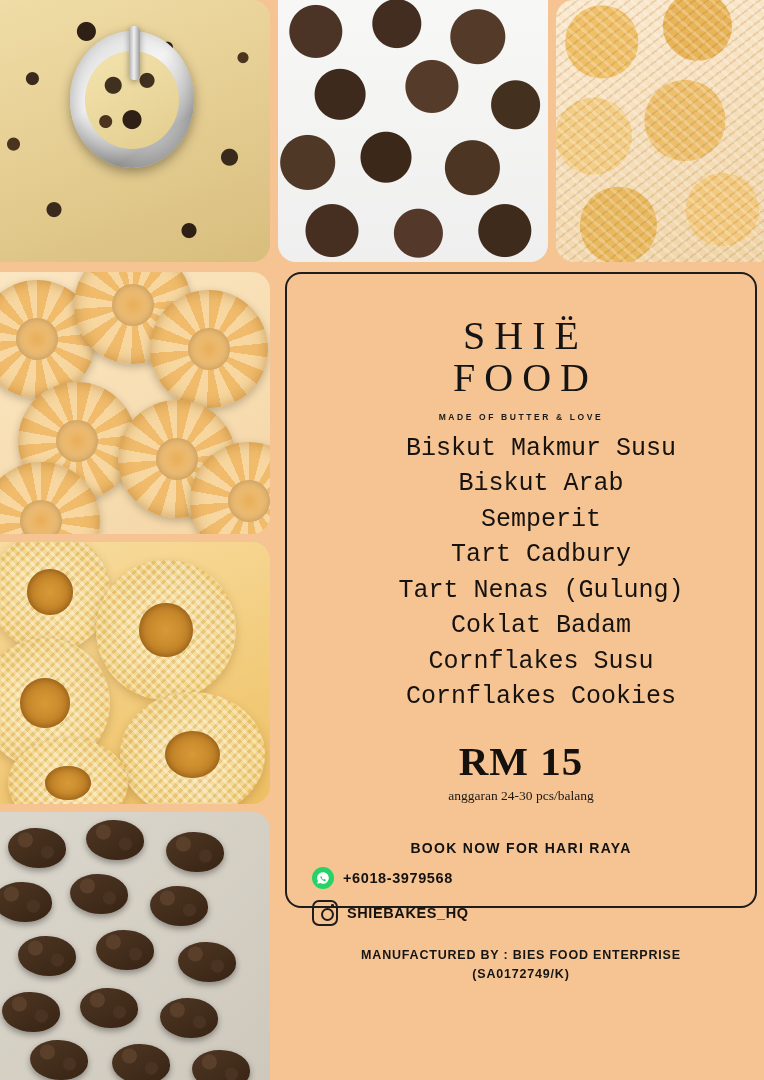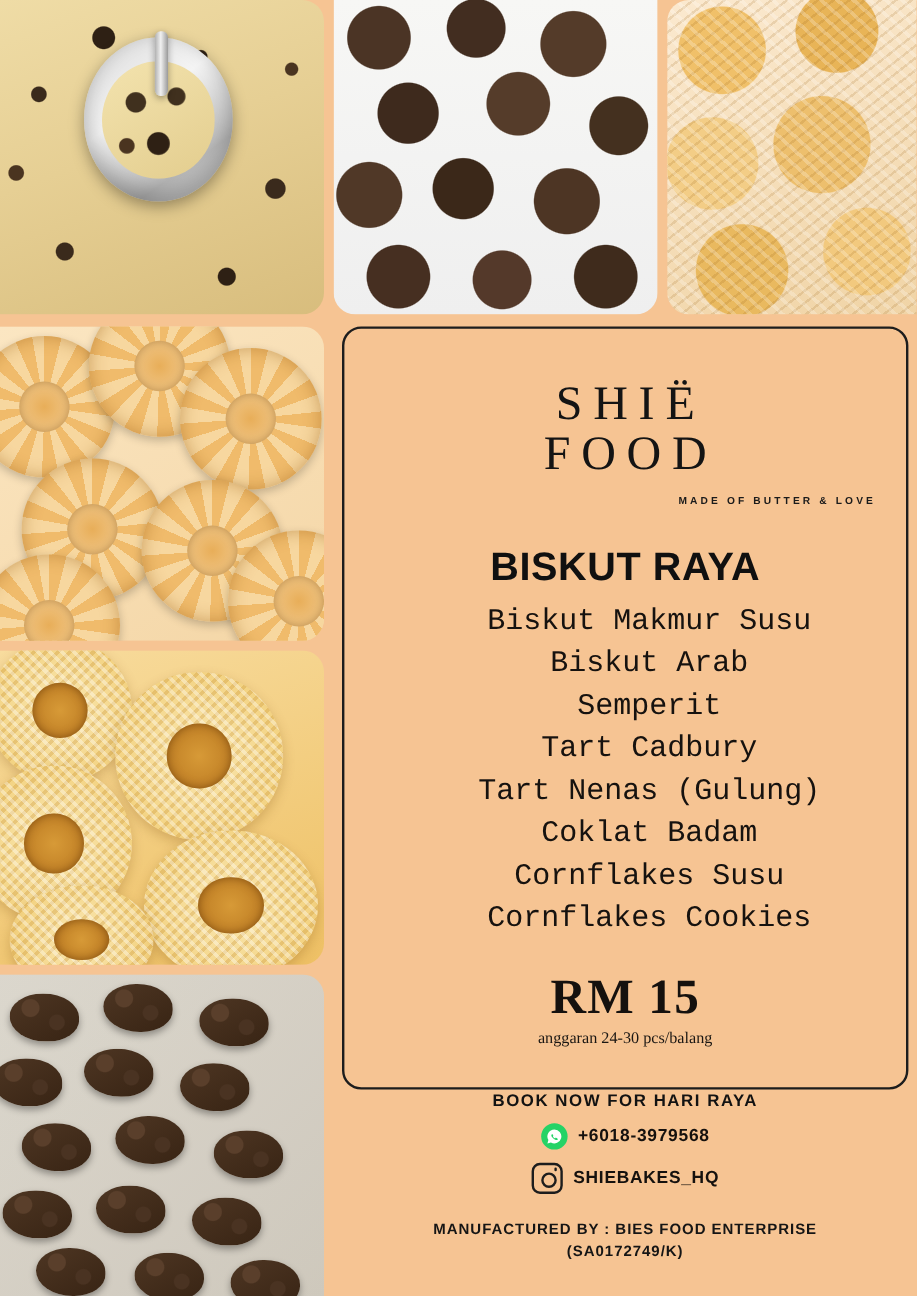--- a/index.html
+++ b/index.html
@@ -208,21 +208,20 @@
     color: #141414;
   }
   .brand-line1 { font-size: 40px; margin-left: 9px;}
   .brand-line2 { font-size: 40px; margin-left: 9px;}
   .brand-tag {
     font-size: 8.5px;
     letter-spacing: 2.6px;
     font-weight: 700;
     margin-top: 12px;
     color: #1b1b1b;
-    text-align: right;
   }
 
   .headline {
     font-family: "Liberation Sans", sans-serif;
     font-weight: 700;
     font-size: 33px;
     letter-spacing: 0.5px;
     margin-top: 31px;
     color: #101010;
   }
@@ -254,21 +253,20 @@
     font-weight: 700;
     font-size: 14px;
     letter-spacing: 1.3px;
     margin-top: 36px;
     color: #121212;
   }
 
   .contact-row {
     display:flex;
     align-items:center;
-    justify-content:center;
     gap: 9px;
     margin-top: 11px;
     font-weight: 700;
     font-size: 14.5px;
     letter-spacing: 0.6px;
   }
   .contact-row .txt { line-height: 1; }
 
   .ico {
     width: 22px; height: 22px;
@@ -379,21 +377,20 @@
     </div>
   </div>
 
   <div class="card">
     <div class="card-inner">
 
       <div class="brand-line1">SHIË</div>
       <div class="brand-line2">FOOD</div>
       <div class="brand-tag">MADE OF BUTTER &amp; LOVE</div>
 
-      <div class="headline">BISKUT RAYA</div>
 
       <ul class="menu">
         <li>Biskut Makmur Susu</li>
         <li>Biskut Arab</li>
         <li>Semperit</li>
         <li>Tart Cadbury</li>
         <li>Tart Nenas (Gulung)</li>
         <li>Coklat Badam</li>
         <li>Cornflakes Susu</li>
         <li>Cornflakes Cookies</li>

